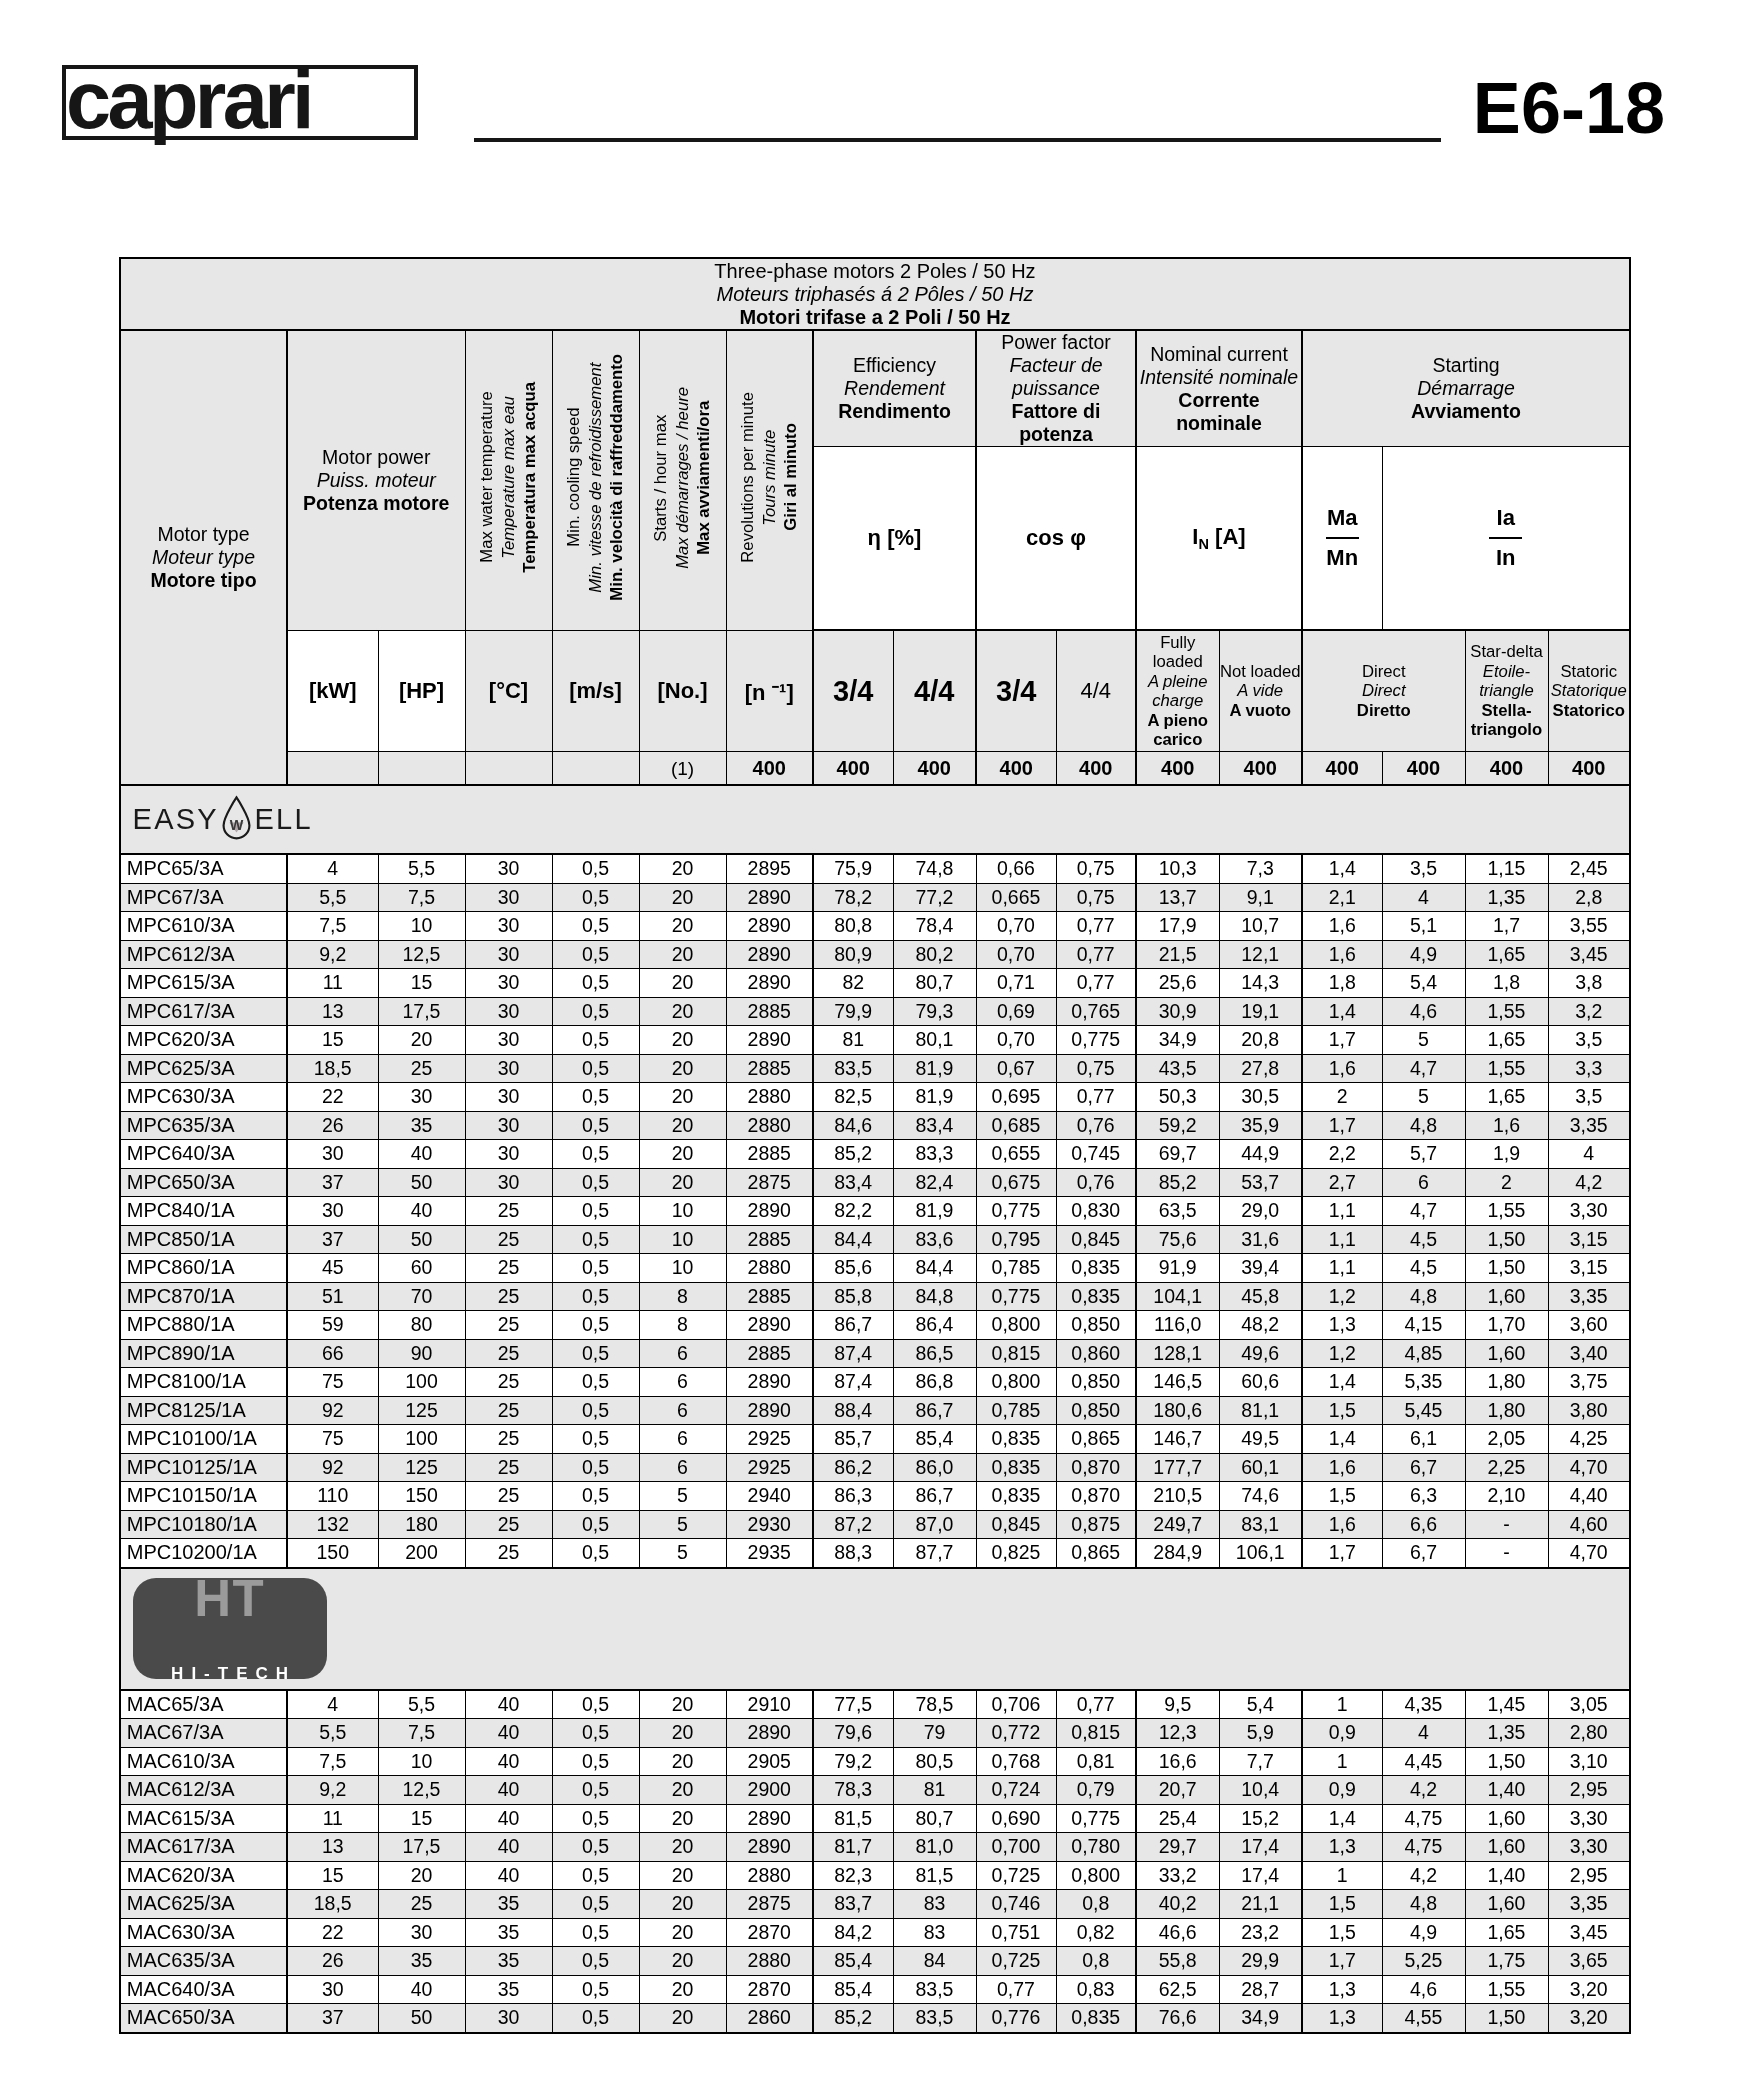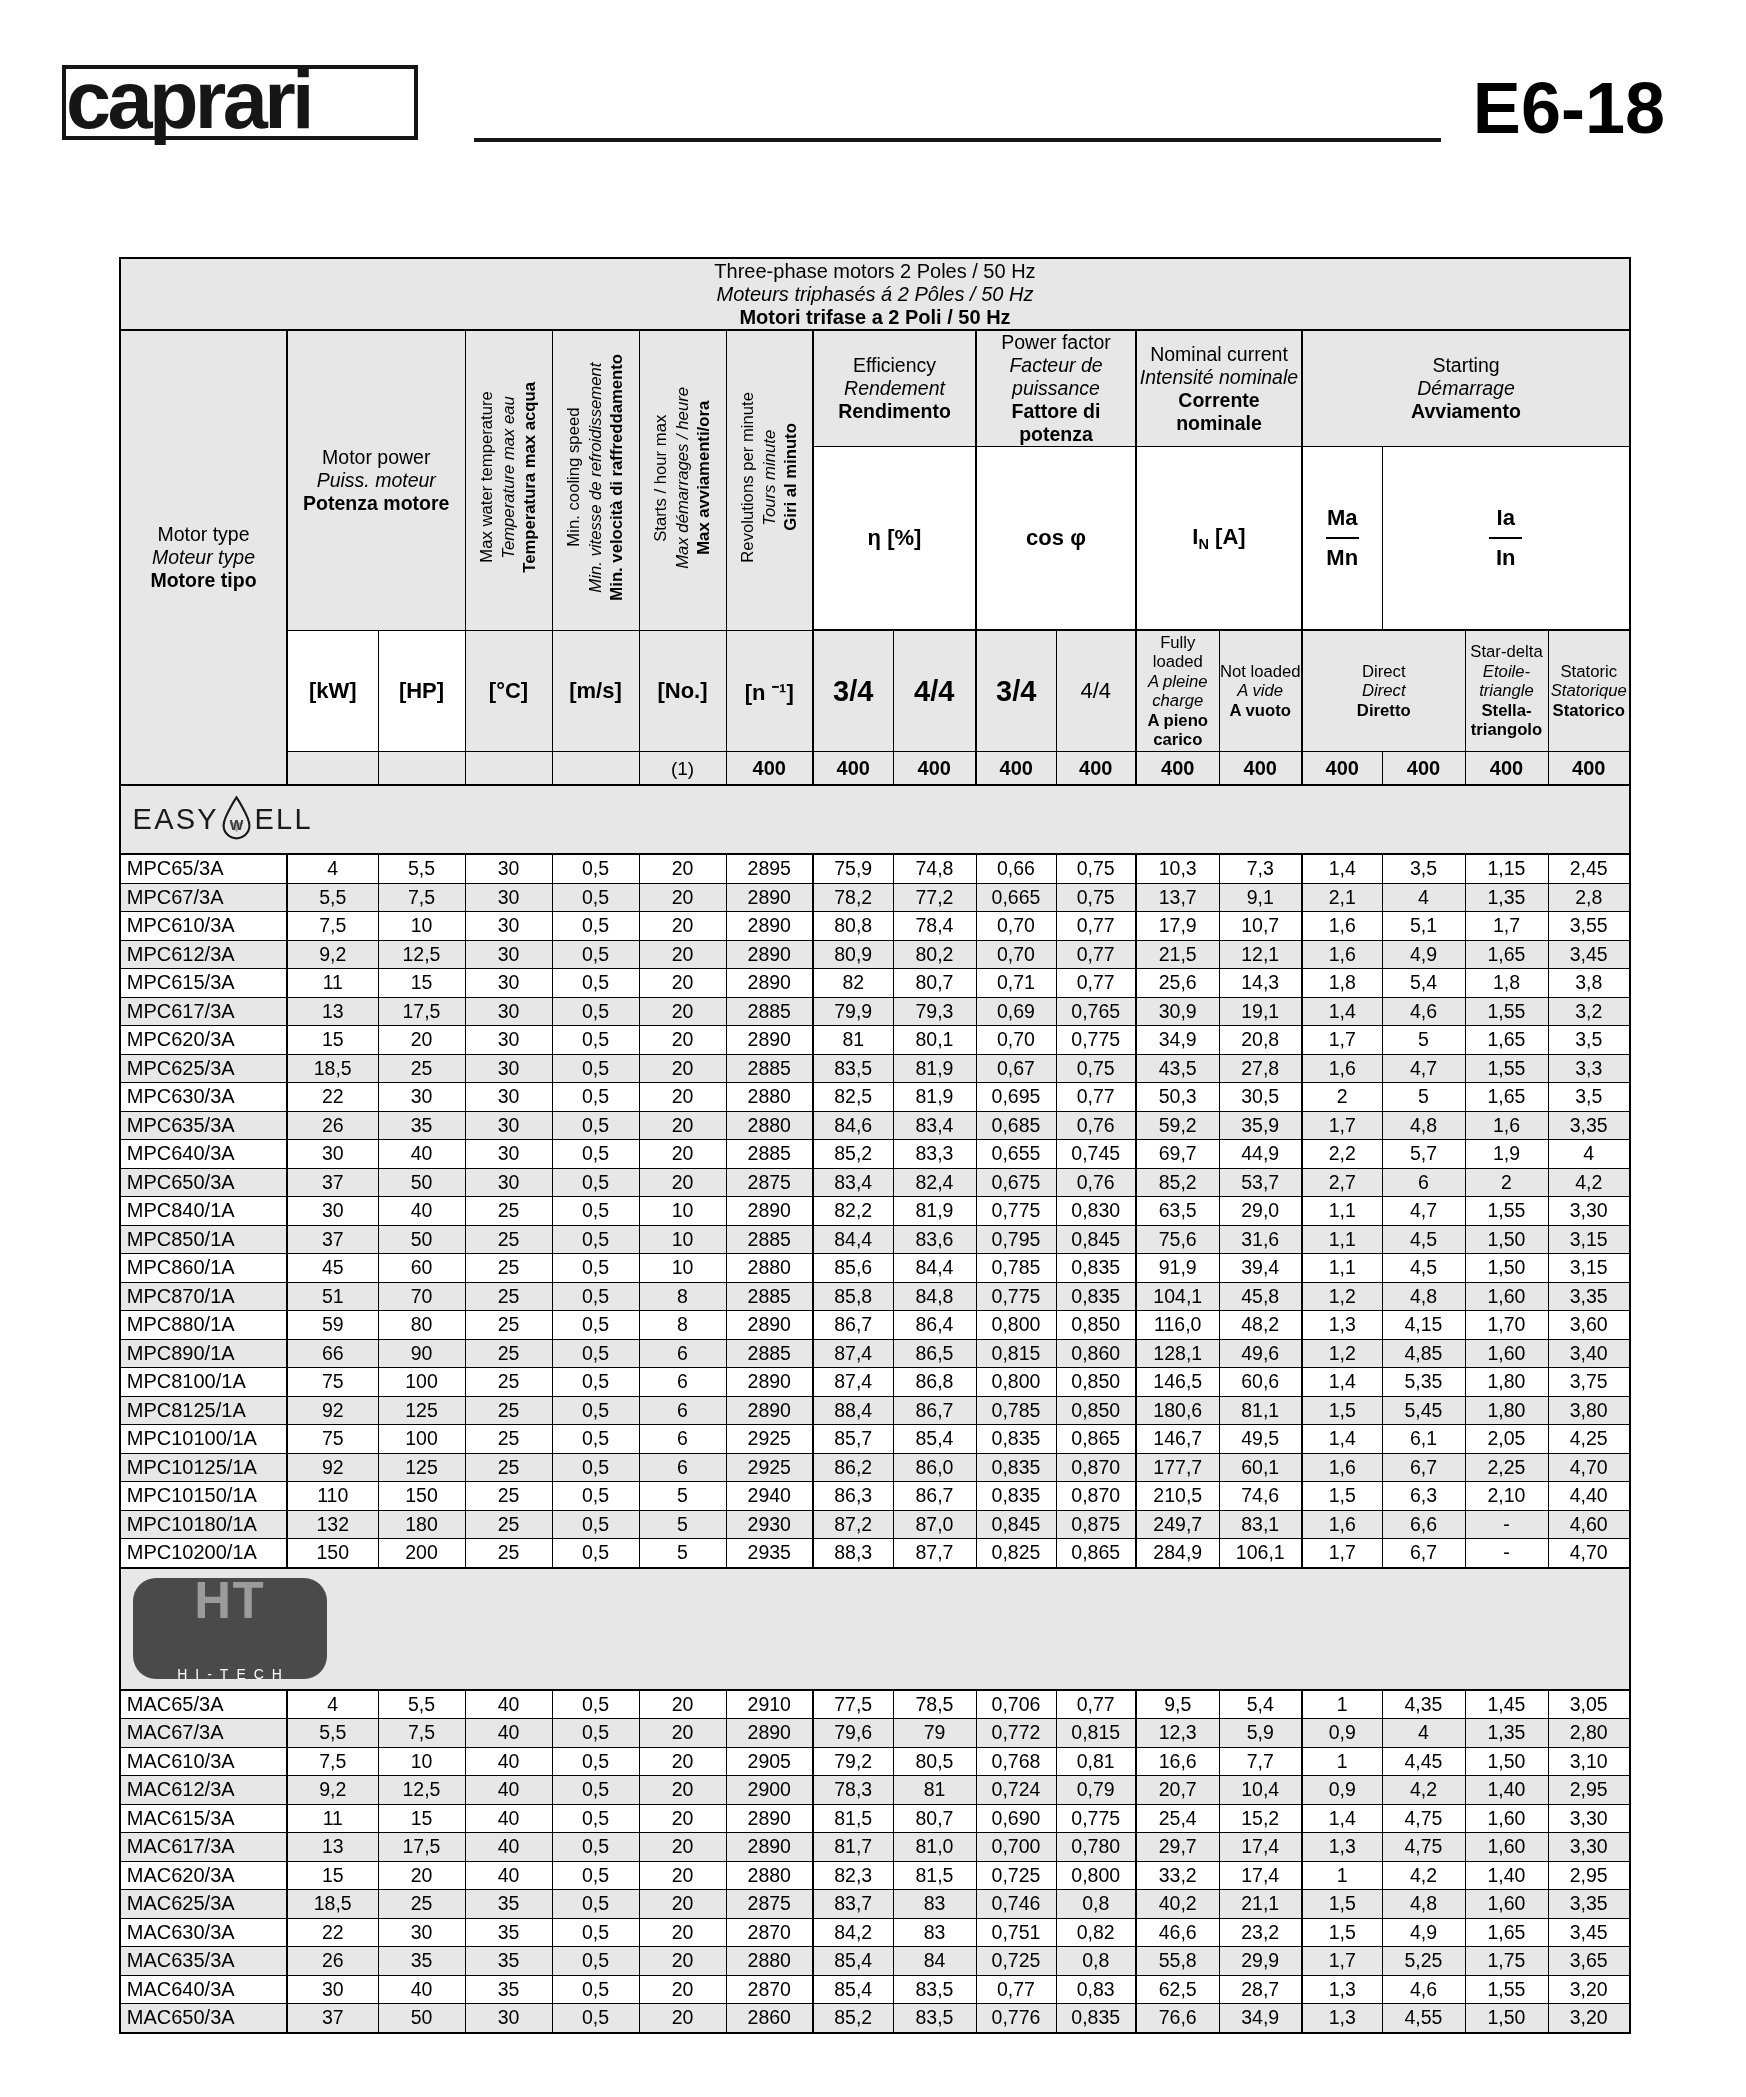--- a/index.html
+++ b/index.html
@@ -68,21 +68,21 @@
   .band-easywell{height:67px;display:flex;align-items:center;padding-left:11.6px;}
   .ew-text{font-size:29px;letter-spacing:2.2px;color:#1a1a1a;}
   .ew-drop{margin:0 1.4px;display:inline-block;vertical-align:middle;}
   .band-ht{height:120px;display:flex;align-items:center;padding-left:11.6px;}
   .ht-box{
     width:194px;height:101px;background:#4a4a4a;border-radius:23px;
     display:flex;flex-direction:column;align-items:center;justify-content:center;
   }
   .ht-big{color:#9b9b9b;font-size:51px;font-weight:bold;letter-spacing:1.4px;line-height:1;}
   .ht-rule{width:133px;height:2.2px;background:#8f8f8f;margin:4.3px 0 5.8px 0;}
-  .ht-small{color:#ffffff;font-size:14px;font-weight:normal;letter-spacing:8px;padding-left:8px;margin-top:30px;}
+  .ht-small{color:#ffffff;font-size:17px;font-weight:bold;letter-spacing:8px;padding-left:8px;margin-top:30px;}
 
   tr.data-row td{height:27.5px;}
   tr.data-row.even td{background:#ffffff;}
   tr.data-row.odd td{background:#e7e7e7;}
   td.c-type{text-align:left;padding-left:5.8px;font-size:20px;}
   td.c-num{font-size:19.5px;}
   tr.data-row td:first-child{border-right-width:2.2px;}
   tr.data-row td:nth-child(7){border-right-width:2.2px;text-align:center;}
   tr.data-row td:nth-child(11){border-right-width:2.2px;}
   tr.data-row td:nth-child(13){border-right-width:2.2px;margin-left:11px;}

